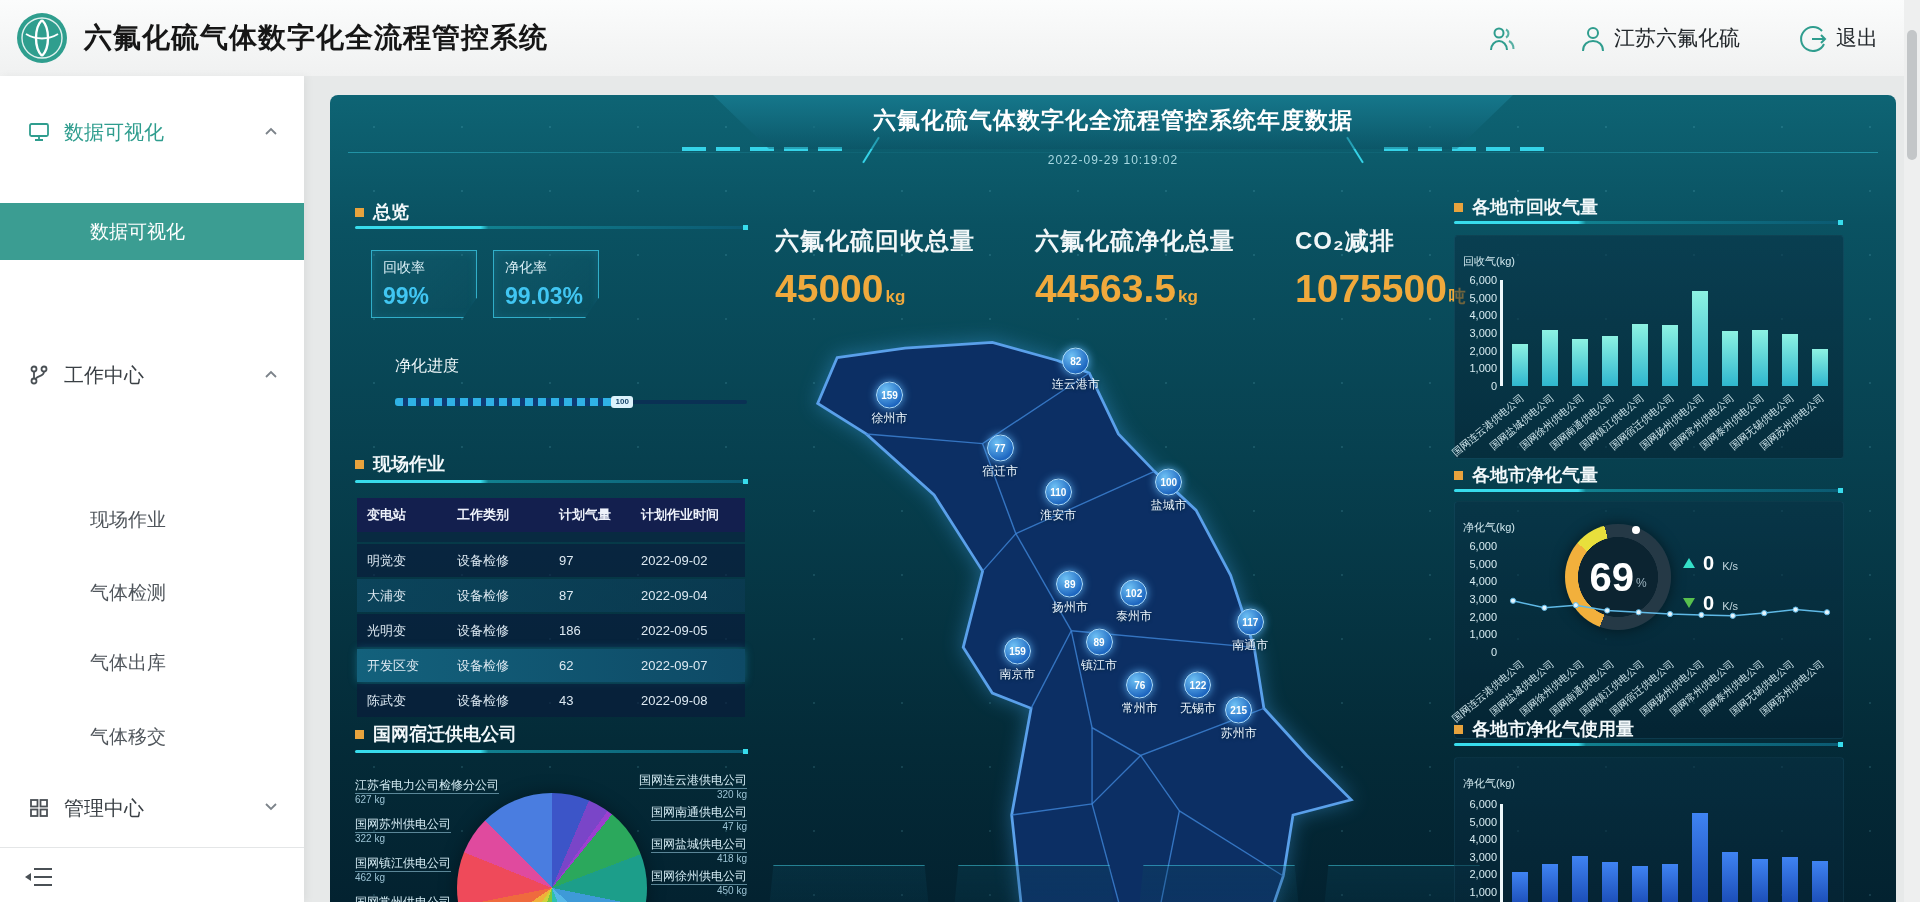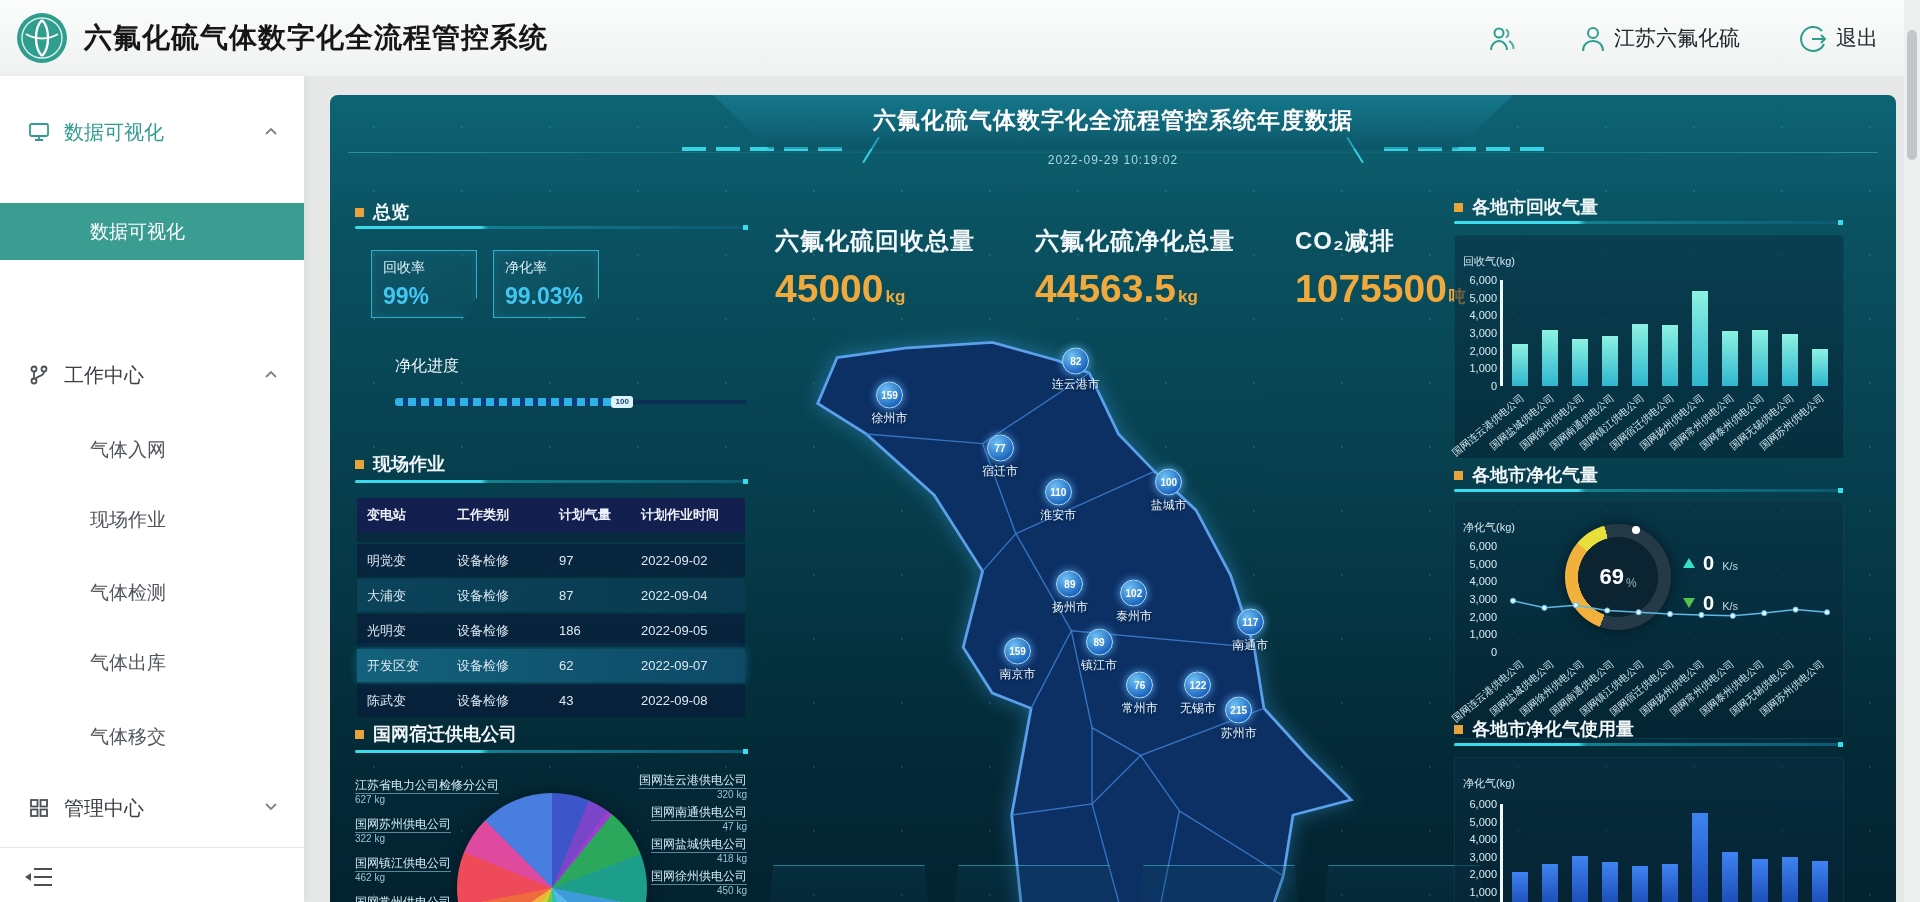--- a/index.html
+++ b/index.html
@@ -148,21 +148,21 @@
   .bar.blue{background:linear-gradient(180deg,#3f83f2,#1747b0);}
   .xl{position:absolute;width:100px;text-align:right;font-size:10px;line-height:11px;color:#d2e8ee;
       transform:rotate(-40deg);transform-origin:100% 0;white-space:nowrap;}
 
   
   .gauge{position:absolute;left:110px;top:22px;width:106px;height:106px;border-radius:50%;
     background:radial-gradient(closest-side,#0c2431 75%,transparent 76% 100%),
       conic-gradient(from 200deg,#f2b03c 0 110deg,#e8df3c 110deg 145deg,#253946 145deg 360deg);
     box-shadow:0 0 14px rgba(0,0,0,.5);display:flex;align-items:center;justify-content:center;}
   .gauge .gdot{position:absolute;left:63%;top:2px;width:8px;height:8px;border-radius:50%;background:#fff;}
-  .gval{font-size:22px;font-weight:700;color:#ffffff;}
+  .gval{font-size:40px;font-weight:700;color:#ffffff;}
   .gunit{font-size:12px;color:#9cb3bf;margin-left:2px;margin-top:12px;}
   .net{position:absolute;left:228px;width:150px;height:30px;display:flex;align-items:center;gap:8px;}
   .tri-up{width:0;height:0;border-left:6px solid transparent;border-right:6px solid transparent;
           border-bottom:10px solid #35e0c8;}
   .tri-down{width:0;height:0;border-left:6px solid transparent;border-right:6px solid transparent;
           border-top:10px solid #58c04e;}
   .nval{font-size:20px;font-weight:700;color:#fff;}
   .nunit{font-size:11px;color:#c2d6de;margin-top:6px;}
 </style>
 </head>
@@ -218,21 +218,20 @@
         <circle cx="6" cy="5" r="2.5"></circle>
           <circle cx="16" cy="5" r="2.5"></circle>
           <circle cx="6" cy="17" r="2.5"></circle>
         <path d="M6 7.5v7M16 7.5c0 5-6 4-8 7"></path>
       </svg>
       <span class="slabel">工作中心</span>
       <svg class="chev" viewBox="0 0 14 10" fill="none" stroke="#7c838a" stroke-width="1.8">
           <path d="M2 8l5-5 5 5"></path>
         </svg>
     </div>
-    <div class="ssub" style="top:354px">气体入网</div>
     <div class="ssub" style="top:424px">现场作业</div>
     <div class="ssub" style="top:567px">气体出库</div>
     <div class="ssub" style="top:497px">气体检测</div>
     <div class="ssub" style="top:641px">气体移交</div>
 
     <div class="snav" style="top:712px">
       <svg class="sicon" viewBox="0 0 22 22" fill="none" stroke="#4a5055" stroke-width="1.8">
         <rect x="3" y="3" width="6.5" height="6.5"></rect>
           <rect x="12.5" y="3" width="6.5" height="6.5"></rect>
         <rect x="3" y="12.5" width="6.5" height="6.5"></rect>

